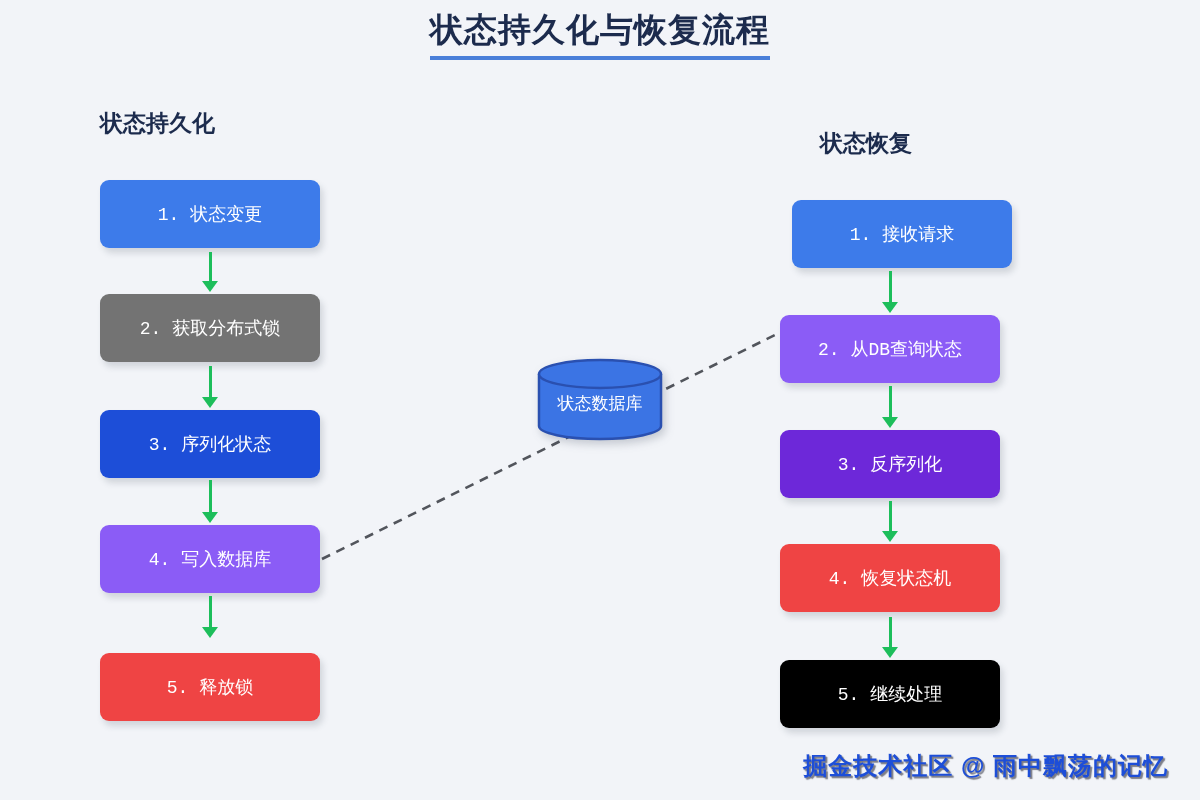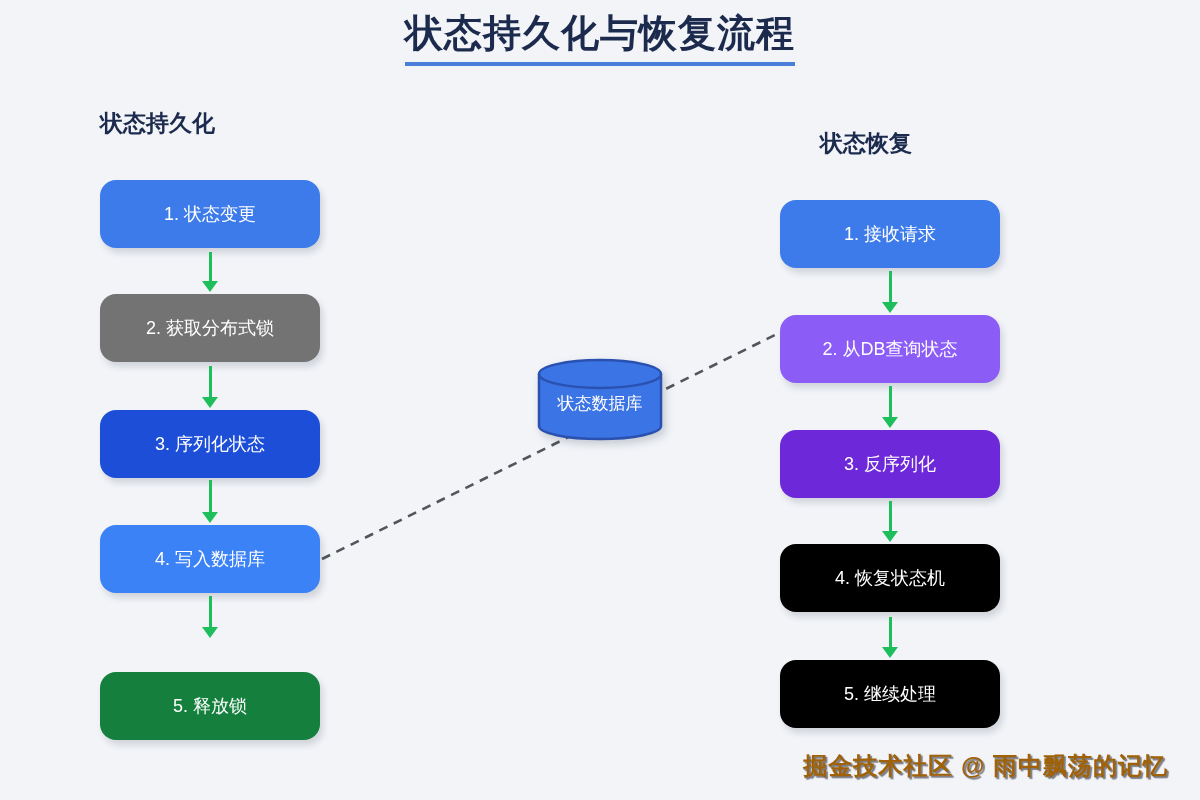--- a/index.html
+++ b/index.html
@@ -9,47 +9,48 @@
     background: #f2f4f8;
     font-family: "Liberation Sans", "DejaVu Sans", sans-serif;
   }
   .page-title-wrap {
     position: absolute;
     top: 8px; left: 0; width: 1200px;
     text-align: center;
   }
   .page-title {
     display: inline-block;
-    font-size: 38px;
+    font-size: 33px;
     font-weight: bold;
     color: #1c2b4d;
     letter-spacing: 1px;
     padding-bottom: 3px;
     border-bottom: 4px solid #4a7fd9;
   }
   .col-header {
     position: absolute;
     font-size: 23px;
     font-weight: bold;
     color: #1c2b4d;
   }
   .col-header.left  { left: 100px; top: 108px; text-align: center; }
   .col-header.right { left: 820px; top: 128px; }
 
   .step-box {
     position: absolute;
     width: 220px;
     height: 68px;
-    border-radius: 16px;
+    border-radius: 9px;
     display: flex;
     align-items: center;
     justify-content: center;
     color: #ffffff;
     font-size: 18px;
     box-shadow: 3px 5px 6px rgba(60,70,90,0.18);
+    font-family: Liberation Mono, monospace;
   }
   .col-left  .step-box { left: 100px; }
   .col-right .step-box { left: 780px; }
 
   .flow-arrow {
     position: absolute;
     width: 16px;
     display: flex;
     flex-direction: column;
     align-items: center;
@@ -78,21 +79,21 @@
     font-family: "Liberation Sans", "DejaVu Sans", sans-serif;
     font-size: 17px;
     fill: #ffffff;
   }
   .watermark {
     position: absolute;
     top: 750px;
     right: 32px;
     font-size: 24px;
     font-weight: bold;
-    color: #a16207;
+    color: #1d4ed8;
     letter-spacing: 1px;
     text-shadow: 2px 2px 1px rgba(110,112,122,0.85), 1px 1px 1px rgba(110,112,122,0.6);
     text-align: center;
   }
 </style>
 </head>
 <body>
 
 <div class="page-title-wrap">
   <span class="page-title">状态持久化与恢复流程</span>
@@ -101,22 +102,22 @@
 <svg class="connector-svg" width="1200" height="800" viewBox="0 0 1200 800">
   <line x1="322" y1="559" x2="781" y2="332" stroke="#52555c" stroke-width="2.6" stroke-dasharray="9 7"></line>
 </svg>
 
 <div class="col-left">
   <div class="col-header left">状态持久化</div>
 
   <div class="step-box" style="top: 180px; background: rgb(61, 123, 234);">1. 状态变更</div>
   <div class="step-box" style="top: 294px; background: #737373;">2. 获取分布式锁</div>
   <div class="step-box" style="top: 410px; background: #1d4ed8;">3. 序列化状态</div>
-  <div class="step-box" style="top: 525px; background: #3b82f6;">4. 写入数据库</div>
-  <div class="step-box" style="top: 672px; background: #15803d;">5. 释放锁</div>
+  <div class="step-box" style="top: 525px; background: #8b5cf6;">4. 写入数据库</div>
+  <div class="step-box" style="top: 653px; background: #ef4444;">5. 释放锁</div>
 
   <div class="flow-arrow" style="left:202px; top:252px; height:40px;">
       <div class="shaft"></div>
       <div class="head"></div>
     </div>
   <div class="flow-arrow" style="left:202px; top:366px; height:42px;">
       <div class="shaft"></div>
       <div class="head"></div>
     </div>
   <div class="flow-arrow" style="left:202px; top:480px; height:43px;">
@@ -125,24 +126,24 @@
     </div>
   <div class="flow-arrow" style="left:202px; top:596px; height:42px;">
       <div class="shaft"></div>
       <div class="head"></div>
     </div>
 </div>
 
 <div class="col-right">
   <div class="col-header right">状态恢复</div>
 
-  <div class="step-box" style="top: 200px; background: rgb(61, 123, 234);">1. 接收请求</div>
+  <div class="step-box" style="top: 200px; background: rgb(61, 123, 234); margin-left: 12px;">1. 接收请求</div>
   <div class="step-box" style="top: 315px; background: #8b5cf6;">2. 从DB查询状态</div>
   <div class="step-box" style="top: 430px; background: #6d28d9;">3. 反序列化</div>
-  <div class="step-box" style="top: 544px; background: #000000;">4. 恢复状态机</div>
+  <div class="step-box" style="top: 544px; background: #ef4444;">4. 恢复状态机</div>
   <div class="step-box" style="top: 660px; background: #000000;">5. 继续处理</div>
 
   <div class="flow-arrow" style="left:882px; top:271px; height:42px;">
       <div class="shaft"></div>
       <div class="head"></div>
     </div>
   <div class="flow-arrow" style="left:882px; top:386px; height:42px;">
       <div class="shaft"></div>
       <div class="head"></div>
     </div>

